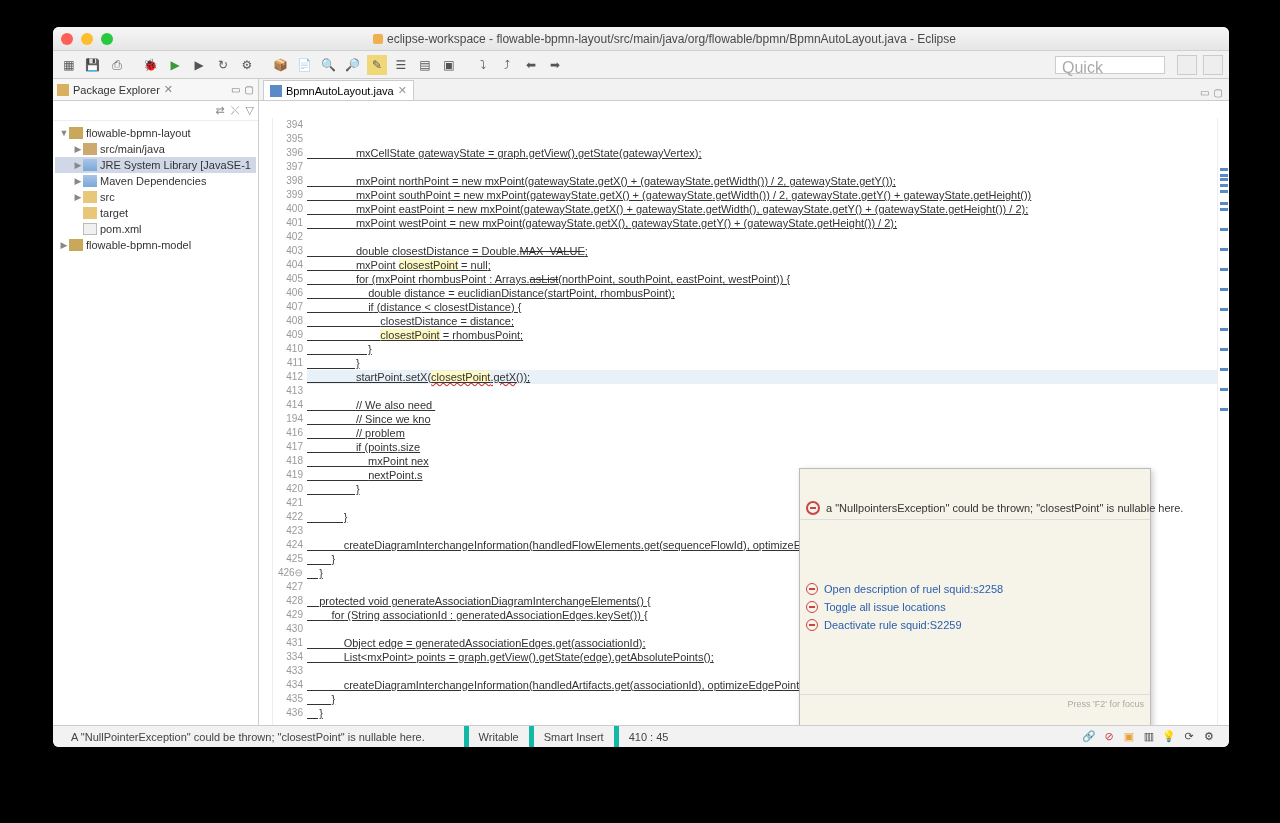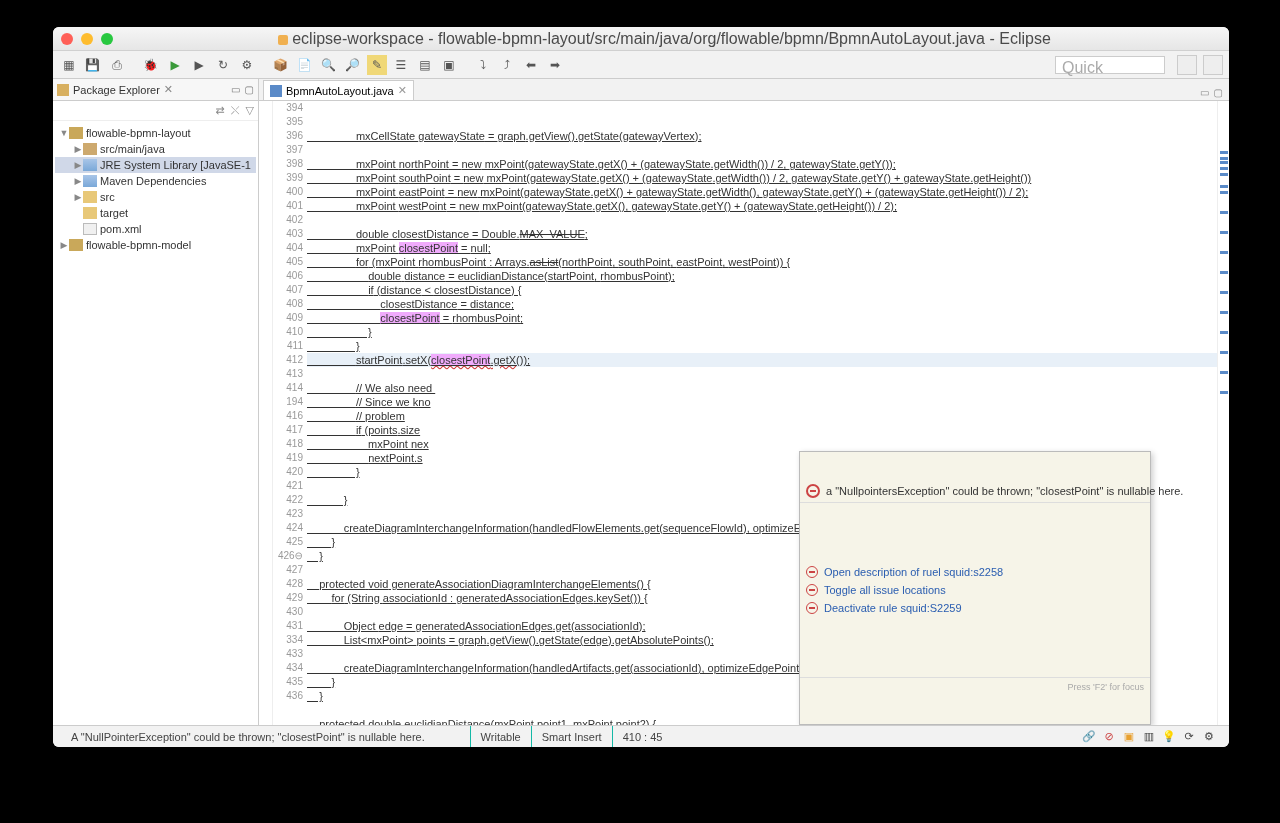--- a/index.html
+++ b/index.html
@@ -2,21 +2,21 @@
 <html><head>
 <meta charset="utf-8">
 <style>
 * { margin: 0; padding: 0; box-sizing: border-box; font-family: -apple-system, "Lucida Grande", sans-serif; }
 body { background: #000; width: 1280px; height: 823px; overflow: hidden; }
 .window { position: absolute; left: 53px; top: 27px; width: 1176px; height: 720px; background: #ececec; border-radius: 6px; box-shadow: 0 10px 40px rgba(0,0,0,.5); display: flex; flex-direction: column; overflow: hidden; }
 .titlebar { height: 24px; background: linear-gradient(#f6f6f6,#e6e6e6); display: flex; align-items: center; padding: 0 8px; position: relative; border-bottom: 1px solid #d0d0d0; }
 .traffic { display: flex; gap: 8px; }
 .dot { width: 12px; height: 12px; border-radius: 50%; }
 .dot.r { background: #ff5f57; } .dot.y { background: #febc2e; } .dot.g { background: #28c840; }
-.title { position: absolute; left: 0; right: 0; text-align: center; font-size: 16px; color: #4a4a4a; margin-left: 47px; }
+.title { position: absolute; left: 0; right: 0; text-align: center; font-size: 12px; color: #4a4a4a; margin-left: 47px; }
 .title .ic { display: inline-block; width: 10px; height: 10px; background:#f0b050; border-radius:2px; vertical-align:-1px; margin-right:4px;}
 .toolbar { height: 28px; background: #f2f2f2; border-bottom: 1px solid #ccc; display: flex; align-items: center; padding: 0 6px; gap: 4px; }
 .tbtn { width: 20px; height: 20px; display:inline-flex; align-items:center; justify-content:center; font-size:12px; color:#555; cursor:pointer; }
 .quickaccess { margin-left: auto; width: 110px; height: 18px; border: 1px solid #ccc; background: #fff; font-size: 16px; color:#aaa; padding: 2px 6px; margin-right: 6px;}
 .persp { width: 20px; height: 20px; border: 1px solid #ccc; background: #eee; margin-left: 2px; }
 .content { flex: 1; display: flex; min-height: 0; }
 .sidebar { width: 206px; background: #fff; border-right: 1px solid #ccc; display: flex; flex-direction: column; }
 .viewhdr { height: 22px; border-bottom: 1px solid #ccc; display:flex; align-items:center; padding: 0 4px; gap:4px; background:#f7f7f7;}
 .viewhdr .lab { font-size: 11px; color: #333; flex:1; display:flex; align-items:center; gap:4px;}
 .viewhdr .lab .ic { width:12px;height:12px;background:#d8b060;display:inline-block;}
@@ -31,40 +31,40 @@
 .tree .ic { width:14px; height:12px; margin-right:3px; display:inline-block;}
 .ic.prj{background:#c9a85a;} .ic.pkg{background:#cda96e;} .ic.lib{background:linear-gradient(#a8c5e8,#7aa8d8);} .ic.fld{background:#e8c878;} .ic.xml{background:#f0f0f0;border:1px solid #bbb;}
 .tree .sel { background:#d0d8e8; }
 .editor { flex:1; display:flex; flex-direction:column; background:#fff; min-width:0;}
 .tabbar { height: 22px; border-bottom:1px solid #ccc; display:flex; align-items:flex-end; background:#f2f2f2; padding-left:4px;}
 .tab { height: 20px; background:#fff; border:1px solid #ccc; border-bottom:none; padding: 2px 6px; font-size: 11px; display:flex; align-items:center; gap:4px;}
 .tab .ic{width:12px;height:12px;background:#5a8ac8;display:inline-block;}
 .tab .x{color:#999;font-size:11px;cursor:pointer;}
 .tabctrl{margin-left:auto;display:flex;gap:4px;padding:2px 6px;}
 .tabctrl span{font-size:10px;color:#888;cursor:pointer;}
-.code { flex:1; display:flex; min-height:0; font-family: Monaco, Menlo, monospace; font-size: 11px; overflow:hidden;}
+.code { flex:1; display:flex; min-height:0; font-family: Monaco, Menlo, monospace; font-size: 11px; overflow:hidden;margin-top:17px;}
 .ruler { width: 14px; background:#fff; border-right:1px solid #eee;}
 .gutter { width: 34px; background:#fff; color:#999; text-align:right; padding: 0 4px 0 0; line-height: 14px; font-size: 10px;}
 .gutter .ln{height:14px;}
 .src { flex:1; background:#fff; line-height:14px; white-space:pre; overflow:hidden; position:relative; color:#333;}
 .src .l{height:14px;text-decoration:underline;}
-.src .hl{background:#e8f0f8;} .m{color:#333;} .mark{background:#f0abfc;} .err{text-decoration:underline wavy #cc3333;}
+.src .hl{background:#e8f0f8;} .m{color:#333;} .mark{background:#fef9c3;} .err{text-decoration:underline wavy #cc3333;}
 .ov { width: 12px; background:#fff; border-left:1px solid #eee; position:relative;}
 .ov .m{position:absolute;left:2px;width:8px;height:3px;background:#5a8ac8;}
 .tooltip { position:absolute; left:492px; top:350px; width:352px; background:#f6f4e8; border:1px solid #bbb; box-shadow: 2px 2px 6px rgba(0,0,0,.2); font-size:11px; z-index:10;}
 .tooltip .hdr{display:flex;align-items:flex-start;gap:6px;padding:4px 6px;border-bottom:1px solid #ddd;}
 .tooltip .ei{width:14px;height:14px;border-radius:50%;border:2px solid #c44;position:relative;flex-shrink:0;}
 .tooltip .ei::after{content:"";position:absolute;left:2px;top:4px;width:6px;height:2px;background:#c44;}
 .tooltip .body{padding:4px 6px;}
 .tooltip .ql{font-size:11px;color:#333;margin-bottom:4px;}
 .tooltip .fix{display:flex;align-items:center;gap:6px;padding:2px 0;}
 .tooltip .fix a{color:#2a5db0;text-decoration:none;cursor:pointer;}
 .tooltip .ft{text-align:right;padding:2px 6px;font-size:9px;color:#aaa;border-top:1px solid #ddd;}
 .status { height: 22px; background:#f2f2f2; border-top:1px solid #ccc; display:flex; align-items:center; padding: 0 8px; font-size: 11px; color:#444;}
-.status .cell{padding:0 10px;border-left:1px solid #14b8a6;height:100%;display:flex;align-items:center;}
+.status .cell{padding:0 10px;border-left:5px solid #14b8a6;height:100%;display:flex;align-items:center;}
 .status .cell:first-child{border-left:none;flex:1;}
 .status .ricons{margin-left:auto;display:flex;gap:4px;padding-right:4px;}
 .status .ricons span{width:16px;height:16px;display:inline-flex;align-items:center;justify-content:center;font-size:11px;}
 </style>
 </head>
 <body>
 
 <div class="window">
   <div class="titlebar">
     <div class="traffic">

